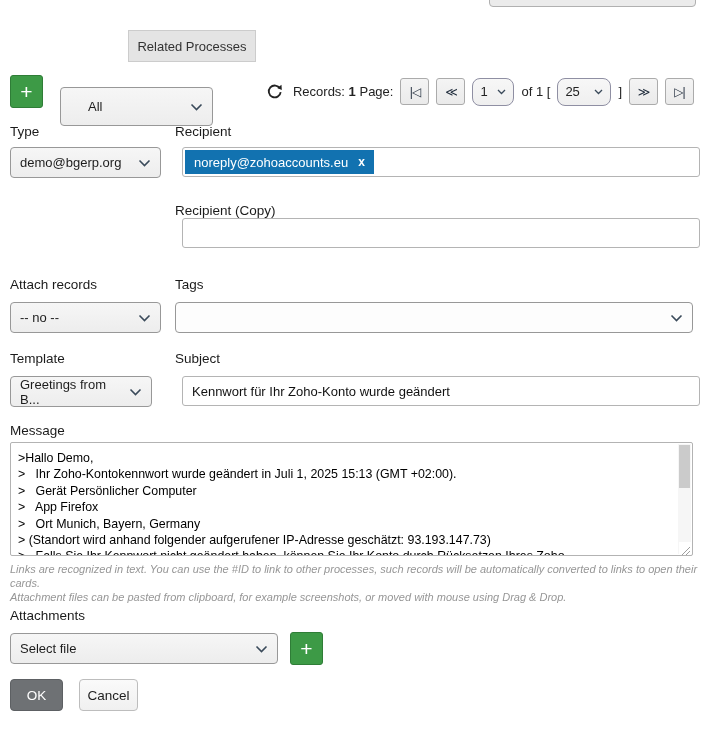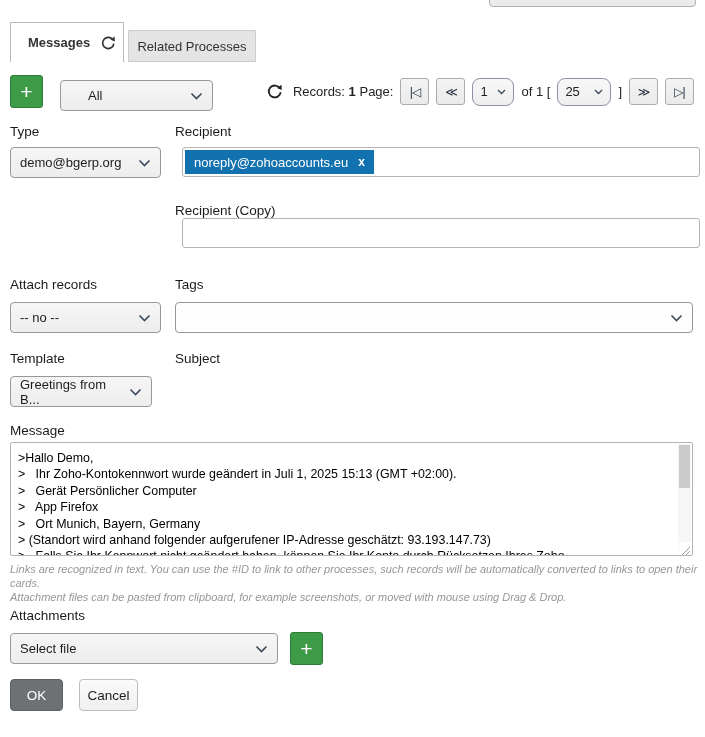--- a/index.html
+++ b/index.html
@@ -24,21 +24,21 @@
   .gbtn { position:absolute; width:33px; height:33px; background:#3d9a46;
     border:1px solid #2f7d37; border-radius:3px; color:#fff; font-size:21px;
     display:flex; align-items:center; justify-content:center; line-height:1; }
   .sel { background:linear-gradient(#f6f6f6,#ededed); border:1px solid #989898;
     border-radius:4px; display:flex; align-items:center; justify-content:space-between;
     padding:0 9px; font-size:13px; color:#1d1d1d; }
   .input { background:#fff; border:1px solid #b4b4b4; border-radius:3px;
     display:flex; align-items:center; font-size:13px; color:#111;margin-left:7px; }
   .lbl { position:absolute; font-size:13.5px; font-weight:normal; color:#1b1b1b; }
 
-  .sel-filter { position:absolute; left:60px; top:80px; width:153px; height:31px;padding-left:27px; }
+  .sel-filter { position:absolute; left:60px; top:87px; width:153px; height:39px;padding-left:27px; }
 
   
   .pg-wrap { position:absolute; right:11px; top:76px; height:31px; display:flex;
     align-items:center; gap:7px; font-size:13px; color:#222; }
   .pbtn { width:29px; height:27px; background:linear-gradient(#f4f4f4,#eaeaea);
     border:1px solid #ababab; border-radius:3px; display:flex; align-items:center;
     justify-content:center; font-size:12px; color:#1e2a3a; letter-spacing:-1px; }
   .psel { background:linear-gradient(#f7f7f7,#efefef); border:1px solid #8f8fa3;
     border-radius:8px; display:flex; align-items:center; justify-content:space-between;
     padding:0 7px; font-size:13px; height:28px; }
@@ -80,29 +80,20 @@
 
   .chev svg, .sync svg { display:block; }
 </style>
 </head>
 <body>
 
 <div class="page">
 
   <div class="top-partial"></div>
 
-  <div class="tab-messages">
-    <span>Messages</span>
-    <span class="sync">
-      <svg width="16" height="16" viewBox="0 0 16 16">
-        <path d="M13.1 5.2 A5.6 5.6 0 1 0 13.8 8.6" fill="none" stroke="#333" stroke-width="1.7"></path>
-        <polygon points="14.6,1.6 14.9,6.6 10.5,4.6" fill="#333"></polygon>
-      </svg>
-    </span>
-  </div>
   <div class="tab-related">
     <span>Related Processes</span>
   </div>
 
   <div class="gbtn" style="left:10px; top:75px;">
     <span>+</span>
   </div>
   <div class="sel sel-filter">
     <span>All</span>
     <span class="chev">
@@ -202,20 +193,23 @@
   <div class="lbl" style="left:10px; top:351px;">Template</div>
   <div class="lbl" style="left:175px; top:351px;">Subject</div>
 
   <div class="sel sel-template">
     <span>Greetings from B...</span>
     <span class="chev">
       <svg width="13" height="8" viewBox="0 0 13 8">
           <polyline points="1.5,1.5 6.5,6.5 11.5,1.5" fill="none" stroke="#3a4a5a" stroke-width="1.6"></polyline>
         </svg>
     </span>
+  </div>
+  <div class="input inp-subject">
+    <span>Kennwort für Ihr Zoho-Konto wurde geändert</span>
   </div>
 
   <div class="lbl" style="left:10px; top:423px;">Message</div>
   <div class="msgbox">
     <div class="msgtext">&gt;Hallo Demo,
 &gt;   Ihr Zoho-Kontokennwort wurde geändert in Juli 1, 2025 15:13 (GMT +02:00).
 &gt;   Gerät Persönlicher Computer
 &gt;   App Firefox
 &gt;   Ort Munich, Bayern, Germany
 &gt; (Standort wird anhand folgender aufgerufener IP-Adresse geschätzt: 93.193.147.73)

